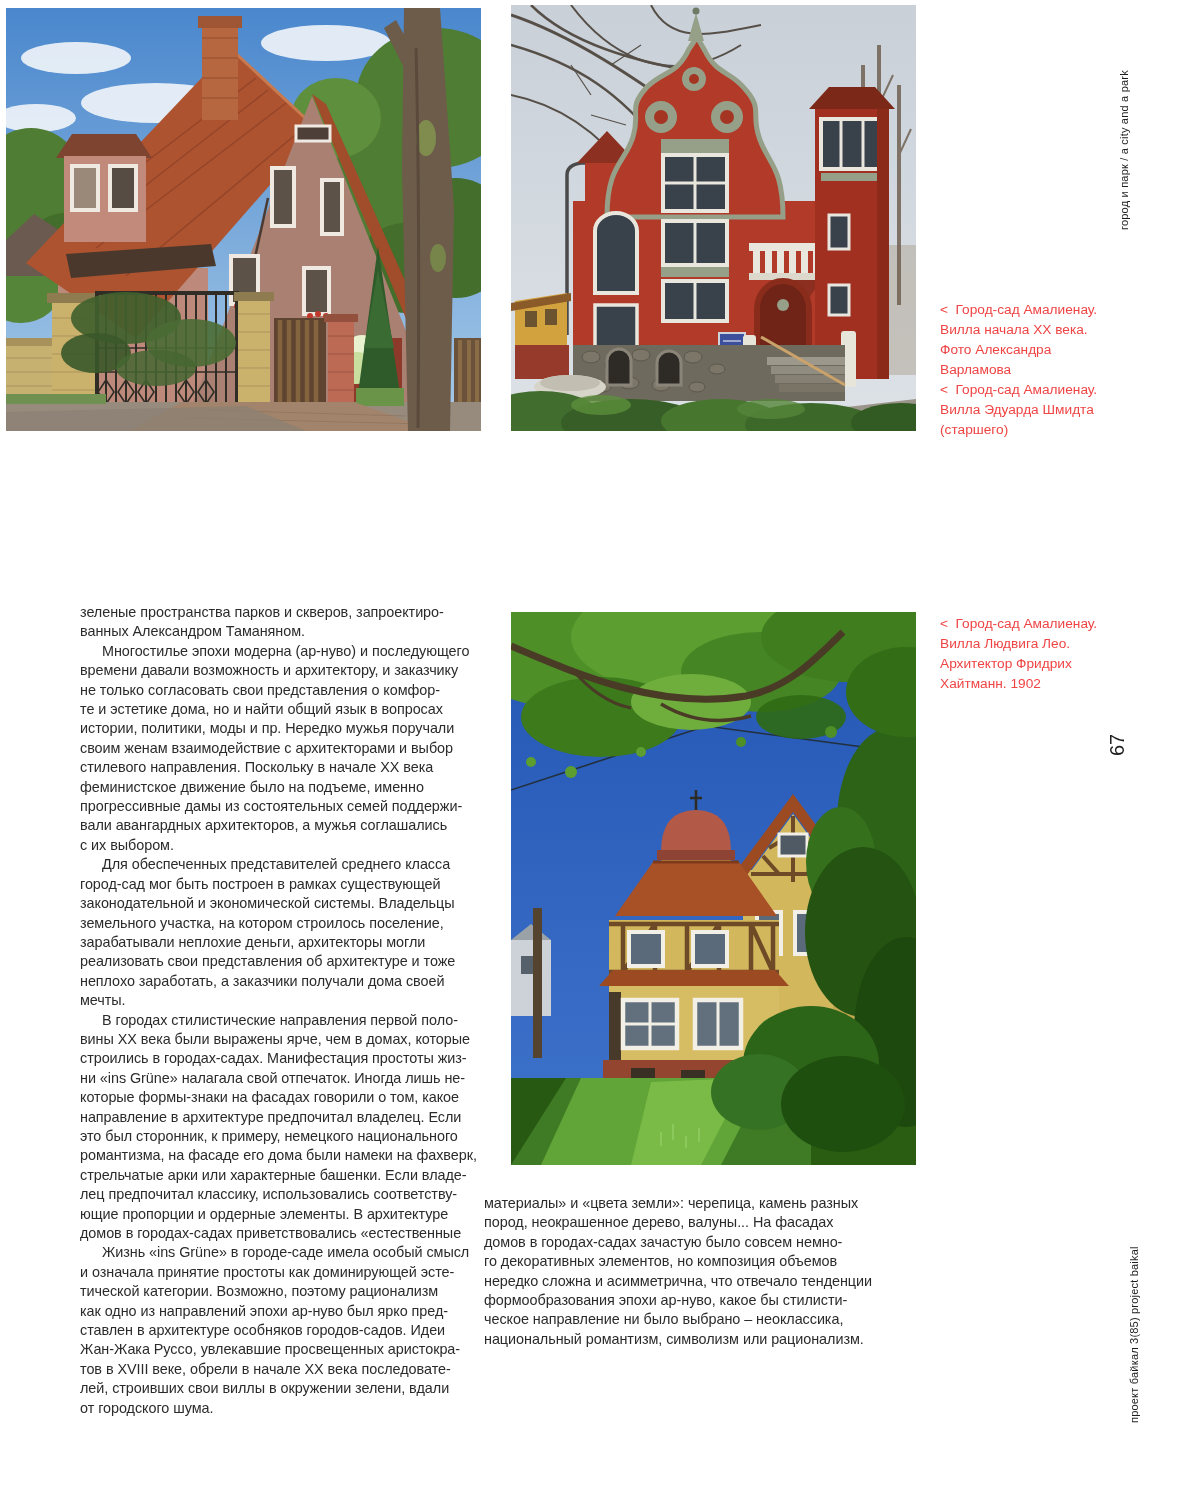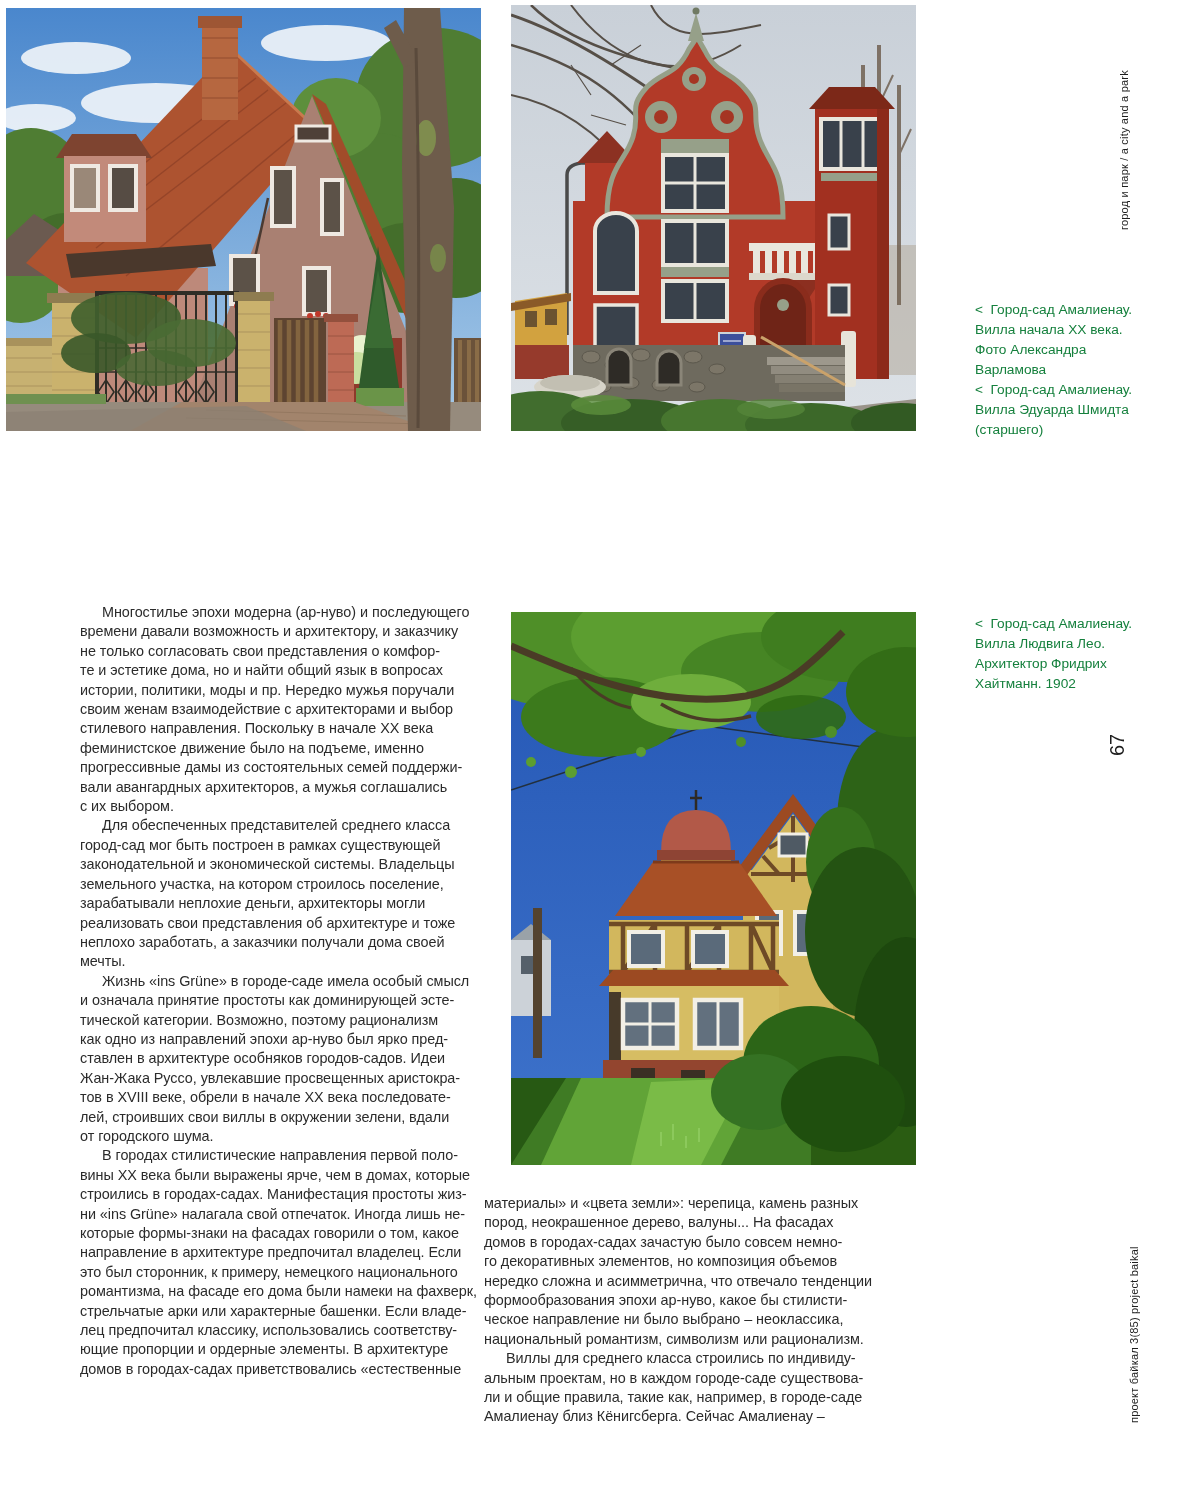--- a/index.html
+++ b/index.html
@@ -3,21 +3,21 @@
 <meta charset="utf-8">
 <style>
   html,body{margin:0;padding:0;background:#ffffff;}
   .page{position:relative;width:1200px;height:1492px;background:#ffffff;
         font-family:"Liberation Sans",sans-serif;color:#2b2b2b;overflow:hidden;}
   figure.photo{position:absolute;margin:0;padding:0;overflow:hidden;background:#e8e8e8;}
   figure.photo svg{display:block;width:100%;height:100%;}
   .col{position:absolute;width:404px;font-size:14.4px;line-height:19.4px;letter-spacing:-0.05px;}
   .col p{margin:0;white-space:pre-wrap;}
   .col p.ind{text-indent:22px;}
-  .caption{position:absolute;width:176px;font-size:13.7px;line-height:20px;color:#15803d;white-space:pre-wrap;margin-left:35px;}
+  .caption{position:absolute;width:176px;font-size:13.7px;line-height:20px;color:#ef4444;white-space:pre-wrap;}
   .vt{position:absolute;transform-origin:0 100%;transform:rotate(-90deg);white-space:nowrap;
       font-size:11px;line-height:15px;color:#1d1d1d;letter-spacing:.2px;}
   .pagenum{font-size:20px;line-height:24px;color:#1d1d1d;letter-spacing:0;}
 </style>
 </head>
 <body>
 
 <div class="page">
 
   <figure class="photo" style="left:6px;top:8px;width:475px;height:423px">
@@ -375,73 +375,71 @@
 Варламова</div>
   <div class="caption" style="left:940px;top:380px">&lt;  Город-сад Амалиенау.
 Вилла Эдуарда Шмидта
 (старшего)</div>
   <div class="caption" style="left:940px;top:614px">&lt;  Город-сад Амалиенау.
 Вилла Людвига Лео.
 Архитектор Фридрих
 Хайтманн. 1902</div>
 
   <div class="col" style="left:80px;top:603px">
+    <p>зеленые пространства парков и скверов, запроектиро-
+ванных Александром Таманяном.</p>
     <p class="ind">Многостилье эпохи модерна (ар-нуво) и последующего
 времени давали возможность и архитектору, и заказчику
 не только согласовать свои представления о комфор-
 те и эстетике дома, но и найти общий язык в вопросах
 истории, политики, моды и пр. Нередко мужья поручали
 своим женам взаимодействие с архитекторами и выбор
 стилевого направления. Поскольку в начале XX века
 феминистское движение было на подъеме, именно
 прогрессивные дамы из состоятельных семей поддержи-
 вали авангардных архитекторов, а мужья соглашались
 с их выбором.</p>
     <p class="ind">Для обеспеченных представителей среднего класса
 город-сад мог быть построен в рамках существующей
 законодательной и экономической системы. Владельцы
 земельного участка, на котором строилось поселение,
 зарабатывали неплохие деньги, архитекторы могли
 реализовать свои представления об архитектуре и тоже
 неплохо заработать, а заказчики получали дома своей
 мечты.</p>
-    <p class="ind">Жизнь «ins Grüne» в городе-саде имела особый смысл
-и означала принятие простоты как доминирующей эсте-
-тической категории. Возможно, поэтому рационализм
-как одно из направлений эпохи ар-нуво был ярко пред-
-ставлен в архитектуре особняков городов-садов. Идеи
-Жан-Жака Руссо, увлекавшие просвещенных аристокра-
-тов в XVIII веке, обрели в начале XX века последовате-
-лей, строивших свои виллы в окружении зелени, вдали
-от городского шума.</p>
     <p class="ind">В городах стилистические направления первой поло-
 вины XX века были выражены ярче, чем в домах, которые
 строились в городах-садах. Манифестация простоты жиз-
 ни «ins Grüne» налагала свой отпечаток. Иногда лишь не-
 которые формы-знаки на фасадах говорили о том, какое
 направление в архитектуре предпочитал владелец. Если
 это был сторонник, к примеру, немецкого национального
 романтизма, на фасаде его дома были намеки на фахверк,
 стрельчатые арки или характерные башенки. Если владе-
 лец предпочитал классику, использовались соответству-
 ющие пропорции и ордерные элементы. В архитектуре
 домов в городах-садах приветствовались «естественные</p>
+    <p class="ind">Жизнь «ins Grüne» в городе-саде имела особый смысл
+и означала принятие простоты как доминирующей эсте-
+тической категории. Возможно, поэтому рационализм
+как одно из направлений эпохи ар-нуво был ярко пред-
+ставлен в архитектуре особняков городов-садов. Идеи
+Жан-Жака Руссо, увлекавшие просвещенных аристокра-
+тов в XVIII веке, обрели в начале XX века последовате-
+лей, строивших свои виллы в окружении зелени, вдали
+от городского шума.</p>
   </div>
   <div class="col" style="left:484px;top:1194px">
     <p>материалы» и «цвета земли»: черепица, камень разных
 пород, неокрашенное дерево, валуны... На фасадах
 домов в городах-садах зачастую было совсем немно-
 го декоративных элементов, но композиция объемов
 нередко сложна и асимметрична, что отвечало тенденции
 формообразования эпохи ар-нуво, какое бы стилисти-
 ческое направление ни было выбрано – неоклассика,
 национальный романтизм, символизм или рационализм.</p>
-    <p class="ind">Виллы для среднего класса строились по индивиду-
-альным проектам, но в каждом городе-саде существова-
-ли и общие правила, такие как, например, в городе-саде
-Амалиенау близ Кёнигсберга. Сейчас Амалиенау –</p>
   </div>
 
   <div class="vt" style="left:1132px;top:215px">город и парк / a city and a park</div>
   <div class="vt pagenum" style="left:1129px;top:732px">67</div>
   <div class="vt" style="left:1142px;top:1408px">проект байкал 3(85) project baikal</div>
 
 </div>
 
 </body></html>

